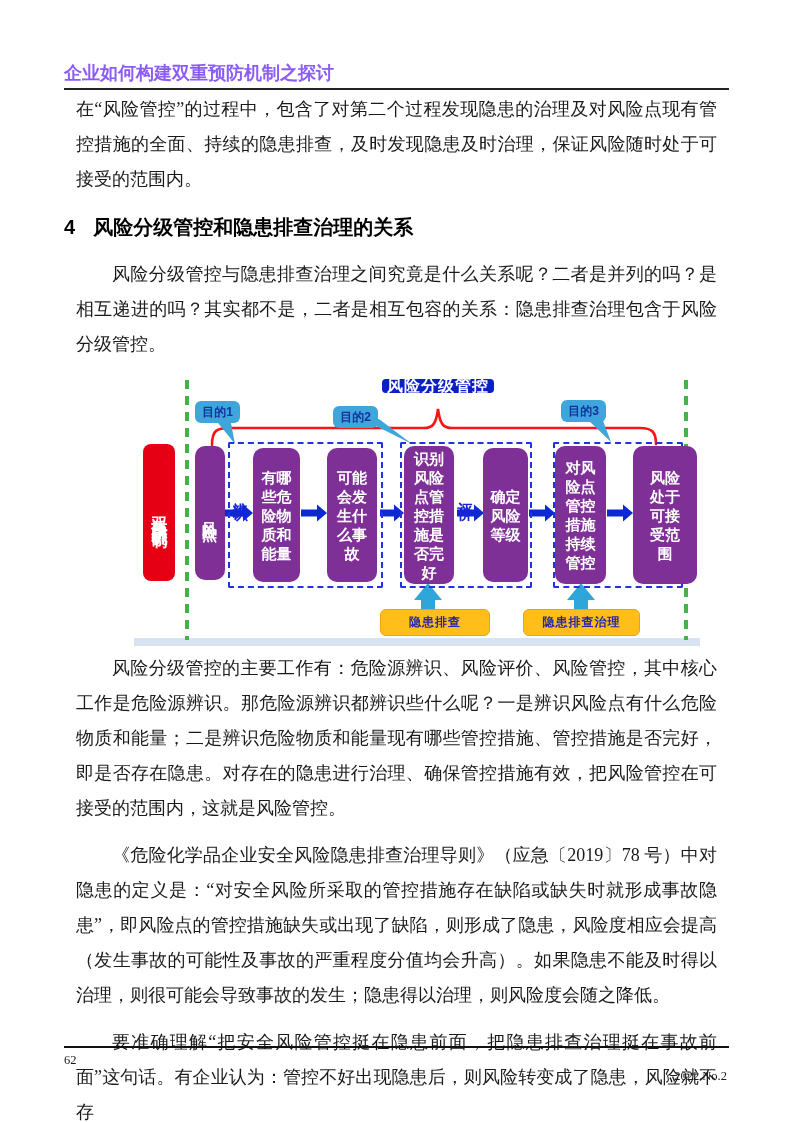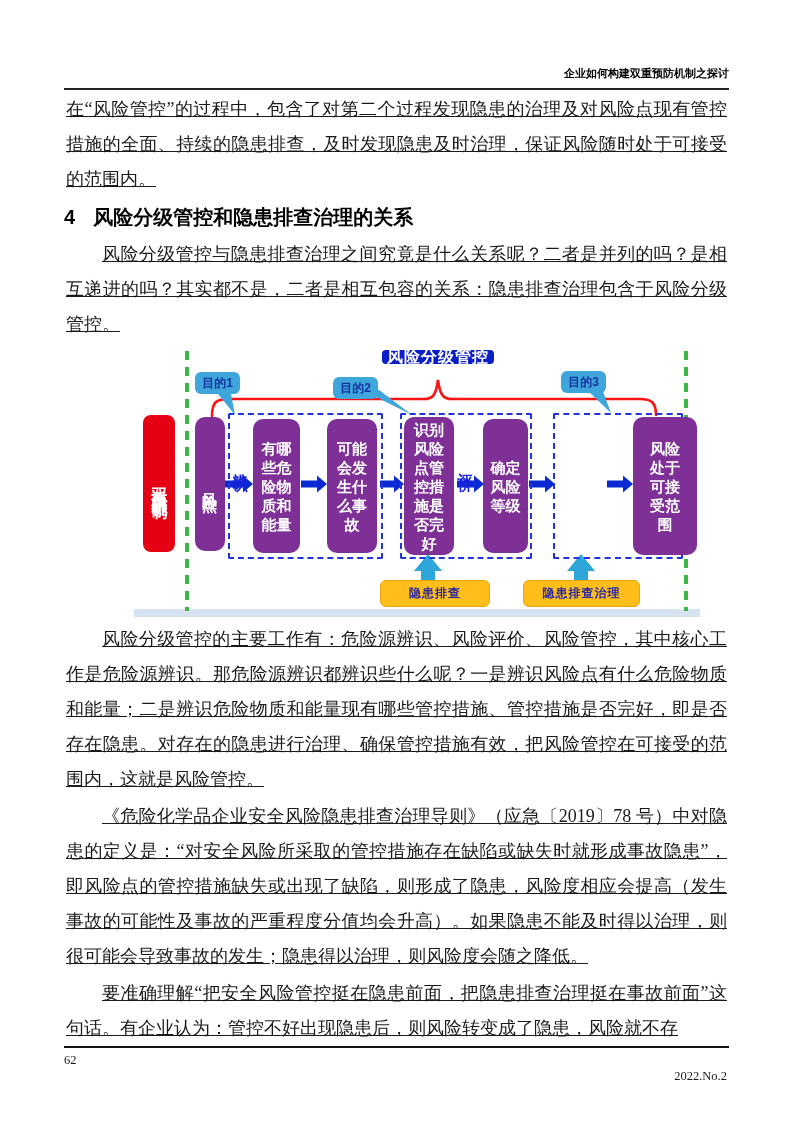--- a/index.html
+++ b/index.html
@@ -6,27 +6,27 @@
   .page {
     position:relative; width:793px; height:1122px; margin:0 auto;
     background:#ffffff; overflow:hidden;
     font-family:"Liberation Serif","DejaVu Serif",serif;
     color:#1a1a1a;
   }
   .content { position:absolute; left:64px; top:62px; width:665px; }
 
   .header-block { border-bottom:2px solid #222; padding-bottom:4px; }
   .header-title {
-    text-align:right; font-size:11px; font-weight:bold; line-height:22px;
-    font-family:"Liberation Sans","DejaVu Sans",sans-serif; color:#000000;
+    text-align:left; font-size:18px; font-weight:bold; line-height:22px;
+    font-family:"Liberation Sans","DejaVu Sans",sans-serif; color:#8b5cf6;
   }
 
   .para {
-    margin:2px; font-size:18px; line-height:35px;
-    text-align:justify; text-justify:inter-ideograph;text-decoration:underline;
+    margin:12px; font-size:18px; line-height:35px;
+    text-align:justify; text-justify:inter-ideograph;
   }
   .para.indent { text-indent:2em; }
   .para.first { margin-top:2px; }
 
   .heading {
     margin:0; font-size:20px; line-height:36px; font-weight:bold; color:#000;
     font-family:"Liberation Sans","DejaVu Sans",sans-serif;
   }
   .heading .h-num { margin-right:18px; }
 
@@ -171,20 +171,23 @@
       </div>
       <div class="dg-box pbox p3">
         <span class="ptext">可能会发生什么事故</span>
       </div>
       <div class="dg-box pbox p4">
         <span class="ptext">识别风险点管控措施是否完好</span>
       </div>
       <div class="dg-box pbox p5">
         <span class="ptext">确定风险等级</span>
       </div>
+      <div class="dg-box pbox p6">
+        <span class="ptext">对风险点管控措施持续管控</span>
+      </div>
       <div class="dg-box pbox p7">
         <span class="ptext">风险处于可接受范围</span>
       </div>
 
       <div class="edge-label e1 vtext">辨识</div>
       <div class="edge-label e2 vtext">评价</div>
 
       <div class="dg-box ybox y1">隐患排查</div>
       <div class="dg-box ybox y2">隐患排查治理</div>
     </div>

